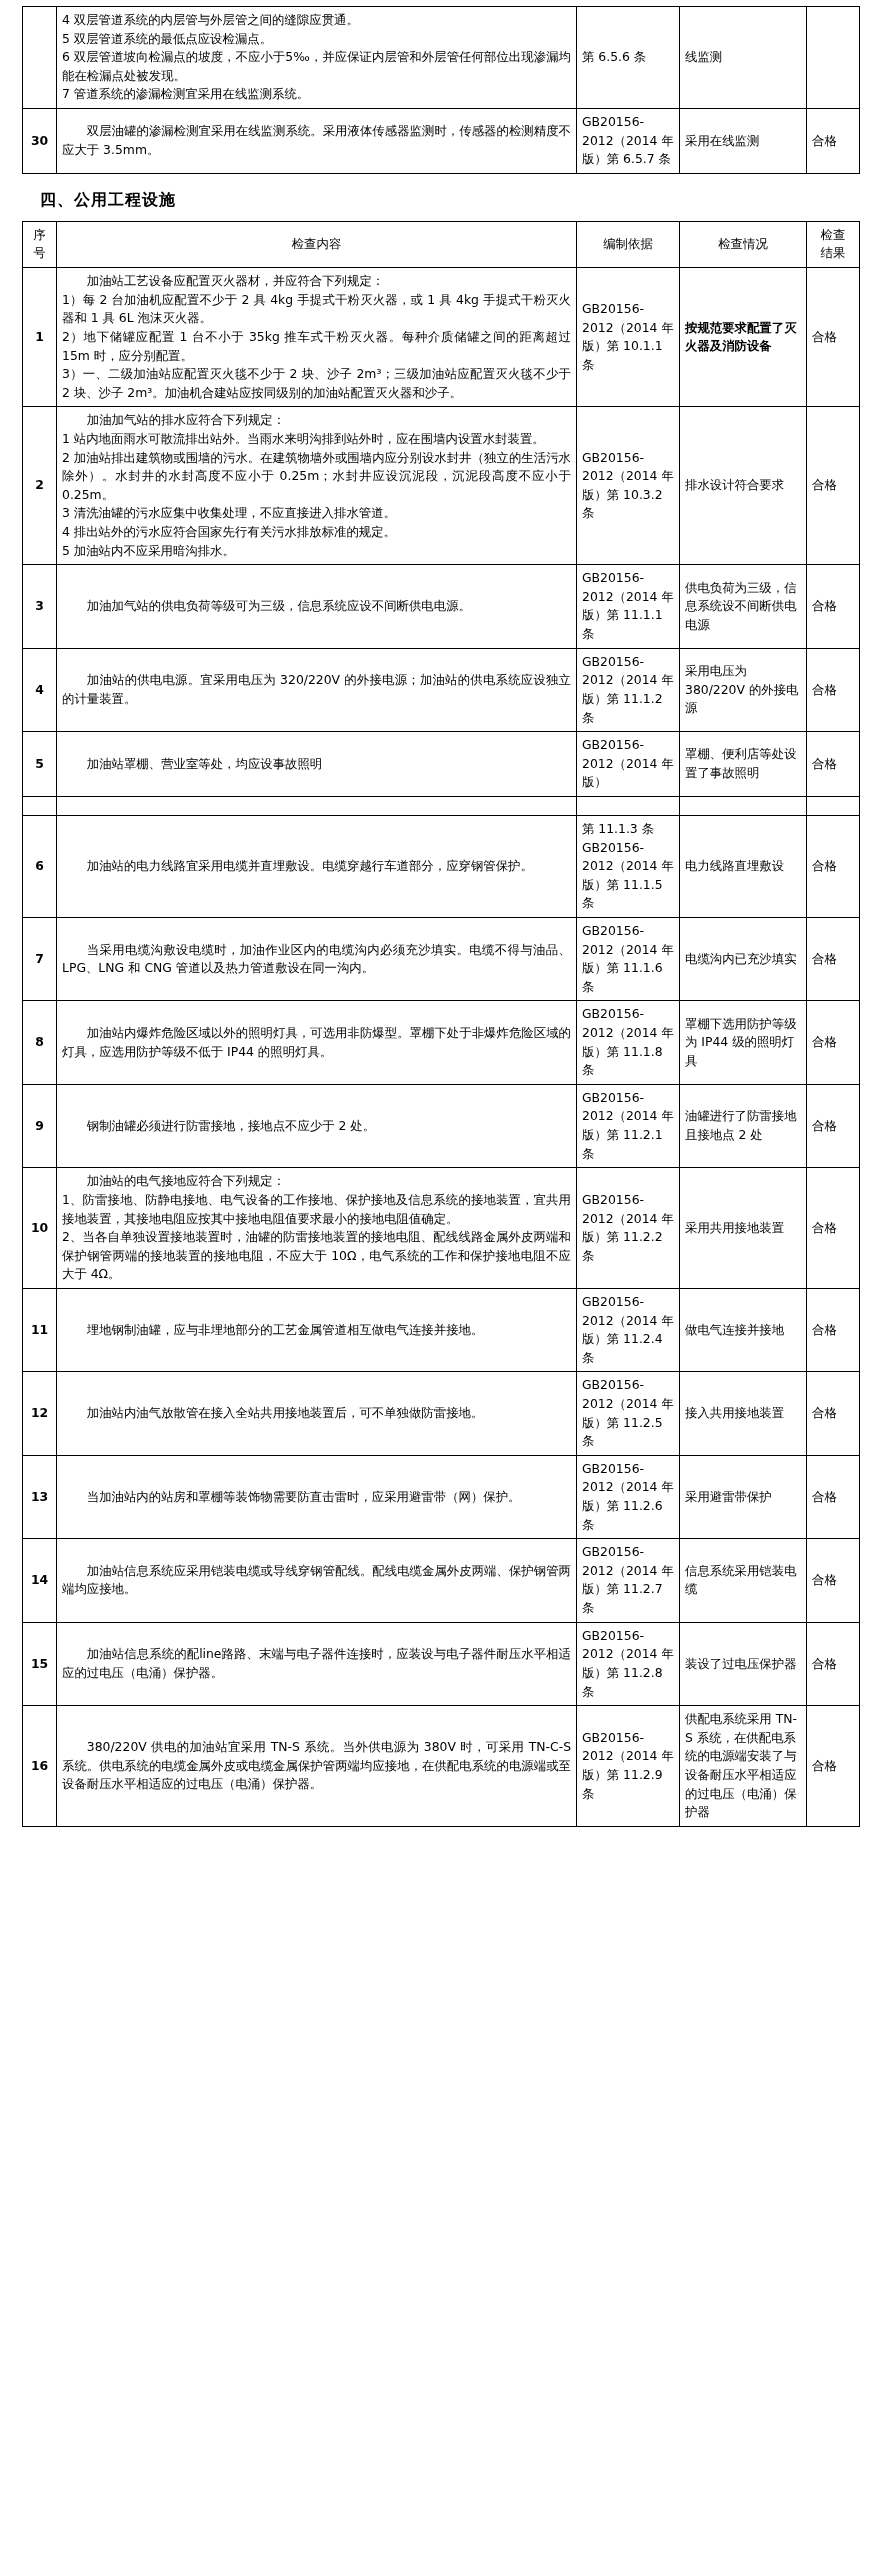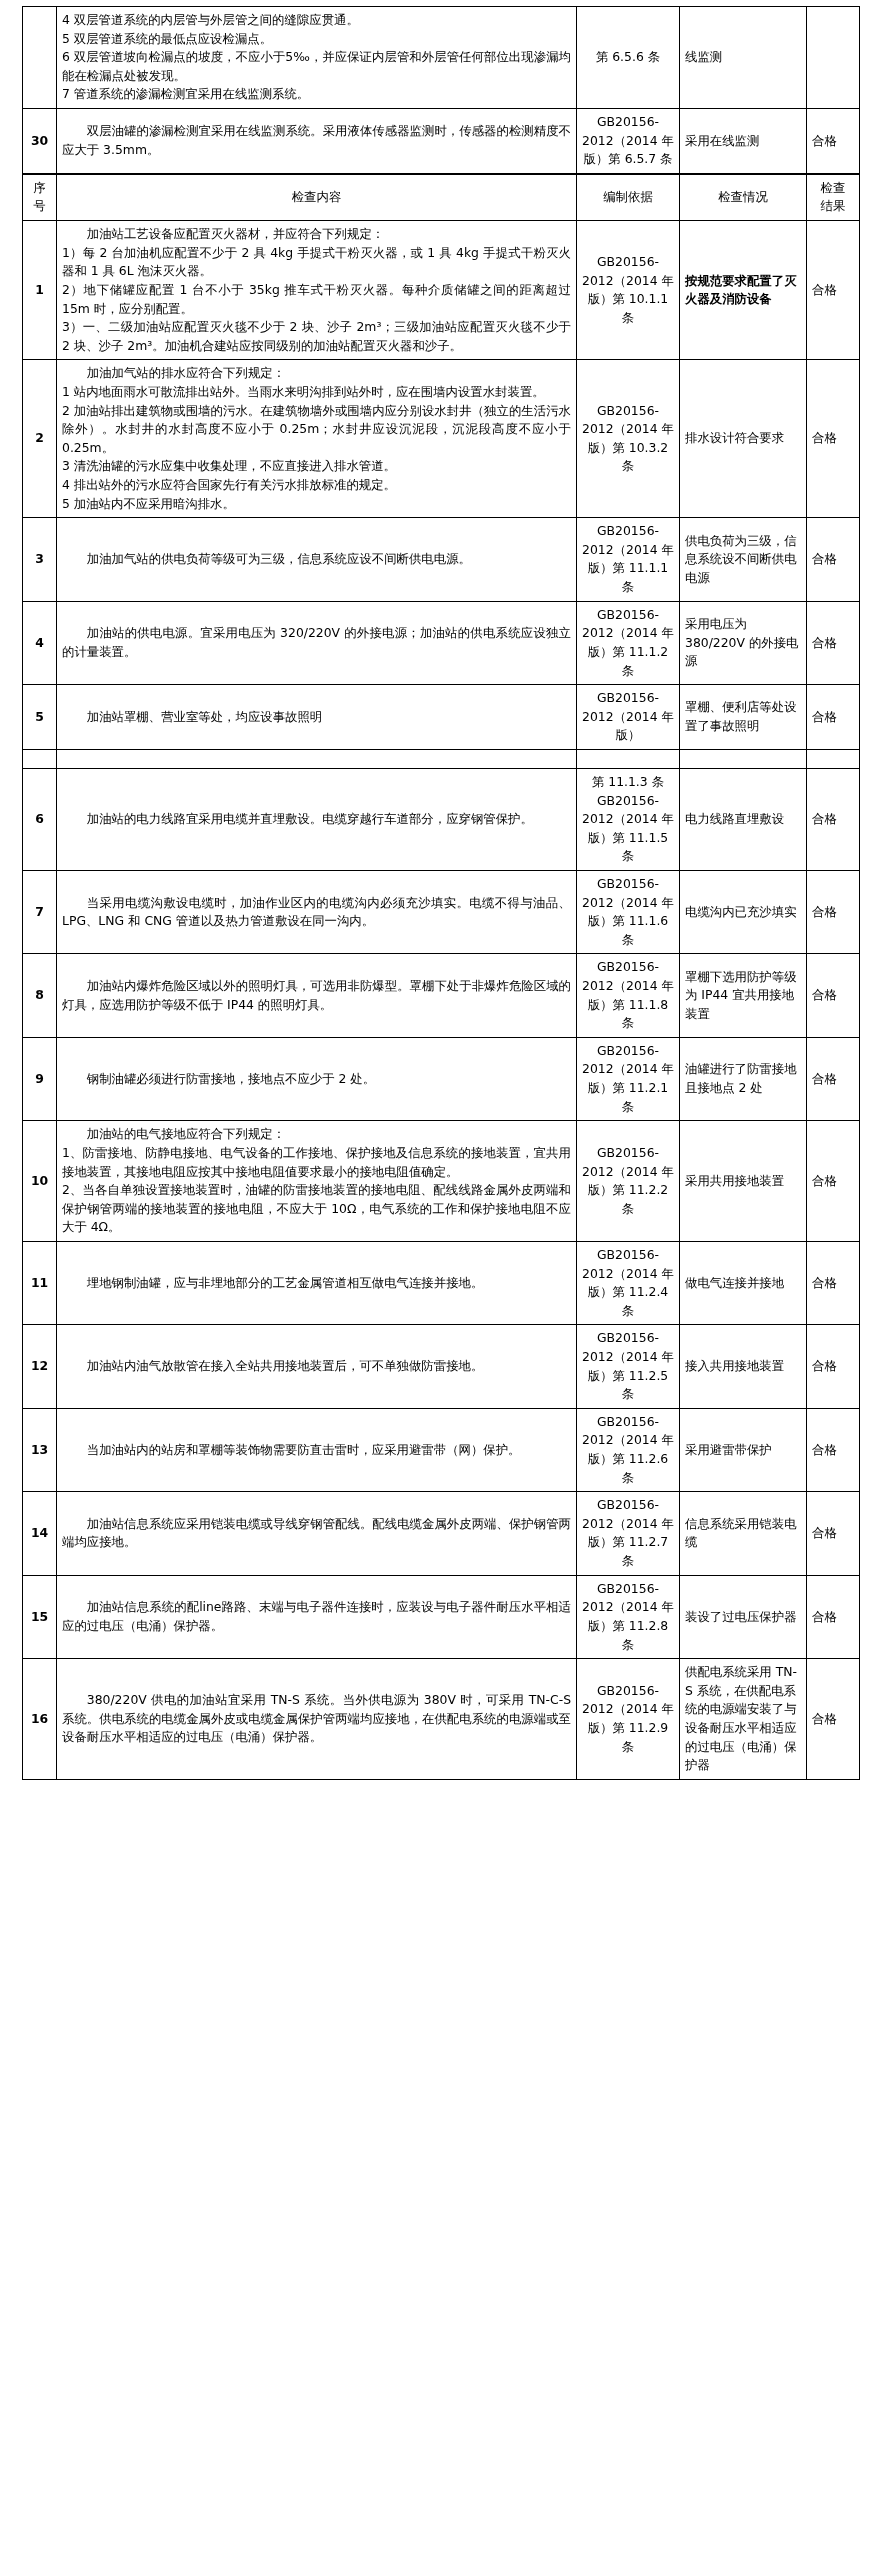--- a/index.html
+++ b/index.html
@@ -9,21 +9,21 @@
     font-size:12.4px;
     color:#000;
     -webkit-font-smoothing:antialiased;
   }
   .page{width:882px;padding:6px 22px 20px 22px;box-sizing:border-box;}
   table{border-collapse:collapse;width:100%;table-layout:fixed;}
   td,th{border:1px solid #000;padding:4px 5px;vertical-align:middle;line-height:1.5;}
   .center{text-align:center;}
   .just{text-align:justify;text-justify:inter-ideograph;}
   .num{width:34px;text-align:center;font-weight:bold;}
-  .c-basis{width:103px;text-align:center;}
+  .c-basis{width:103px;}
   .c-situation{width:127px;}
   .c-result{width:53px;text-align:left;}
   .section-title{
     font-size:16px;
     font-weight:bold;
     margin:16px 0 10px 18px;
     letter-spacing:1px;
   }
   .hdr td{text-align:center;font-weight:normal;}
   .ind{text-indent:2em;}
@@ -57,20 +57,21 @@
       <tr>
         <td class="num">30</td>
         <td class="just nowrap-cell" style="text-indent:2em">双层油罐的渗漏检测宜采用在线监测系统。采用液体传感器监测时，传感器的检测精度不应大于 3.5mm。</td>
         <td class="c-basis nowrap-cell">GB20156-2012（2014 年版）第 6.5.7 条</td>
         <td class="c-situation">采用在线监测</td>
         <td class="c-result">合格</td>
       </tr>
     </tbody>
   </table>
 
+  <div class="section-title">四、公用工程设施</div>
 
   <table>
     <colgroup>
       <col style="width:34px">
         <col>
         <col style="width:103px">
         <col style="width:127px">
         <col style="width:53px">
     </colgroup>
     <tbody>
@@ -154,21 +155,21 @@
         <td class="just ind">当采用电缆沟敷设电缆时，加油作业区内的电缆沟内必须充沙填实。电缆不得与油品、LPG、LNG 和 CNG 管道以及热力管道敷设在同一沟内。</td>
         <td class="c-basis nowrap-cell">GB20156-2012（2014 年版）第 11.1.6 条</td>
         <td class="c-situation">电缆沟内已充沙填实</td>
         <td class="c-result">合格</td>
       </tr>
 
       <tr>
         <td class="num">8</td>
         <td class="just ind">加油站内爆炸危险区域以外的照明灯具，可选用非防爆型。罩棚下处于非爆炸危险区域的灯具，应选用防护等级不低于 IP44 的照明灯具。</td>
         <td class="c-basis nowrap-cell">GB20156-2012（2014 年版）第 11.1.8 条</td>
-        <td class="c-situation">罩棚下选用防护等级为 IP44 宜共用接地装置</td>
+        <td class="c-situation">罩棚下选用防护等级为 IP44 级的照明灯具</td>
         <td class="c-result">合格</td>
       </tr>
 
       <tr>
         <td class="num">9</td>
         <td class="just ind">钢制油罐必须进行防雷接地，接地点不应少于 2 处。</td>
         <td class="c-basis nowrap-cell">GB20156-2012（2014 年版）第 11.2.1 条</td>
         <td class="c-situation">油罐进行了防雷接地且接地点 2 处</td>
         <td class="c-result">合格</td>
       </tr>

